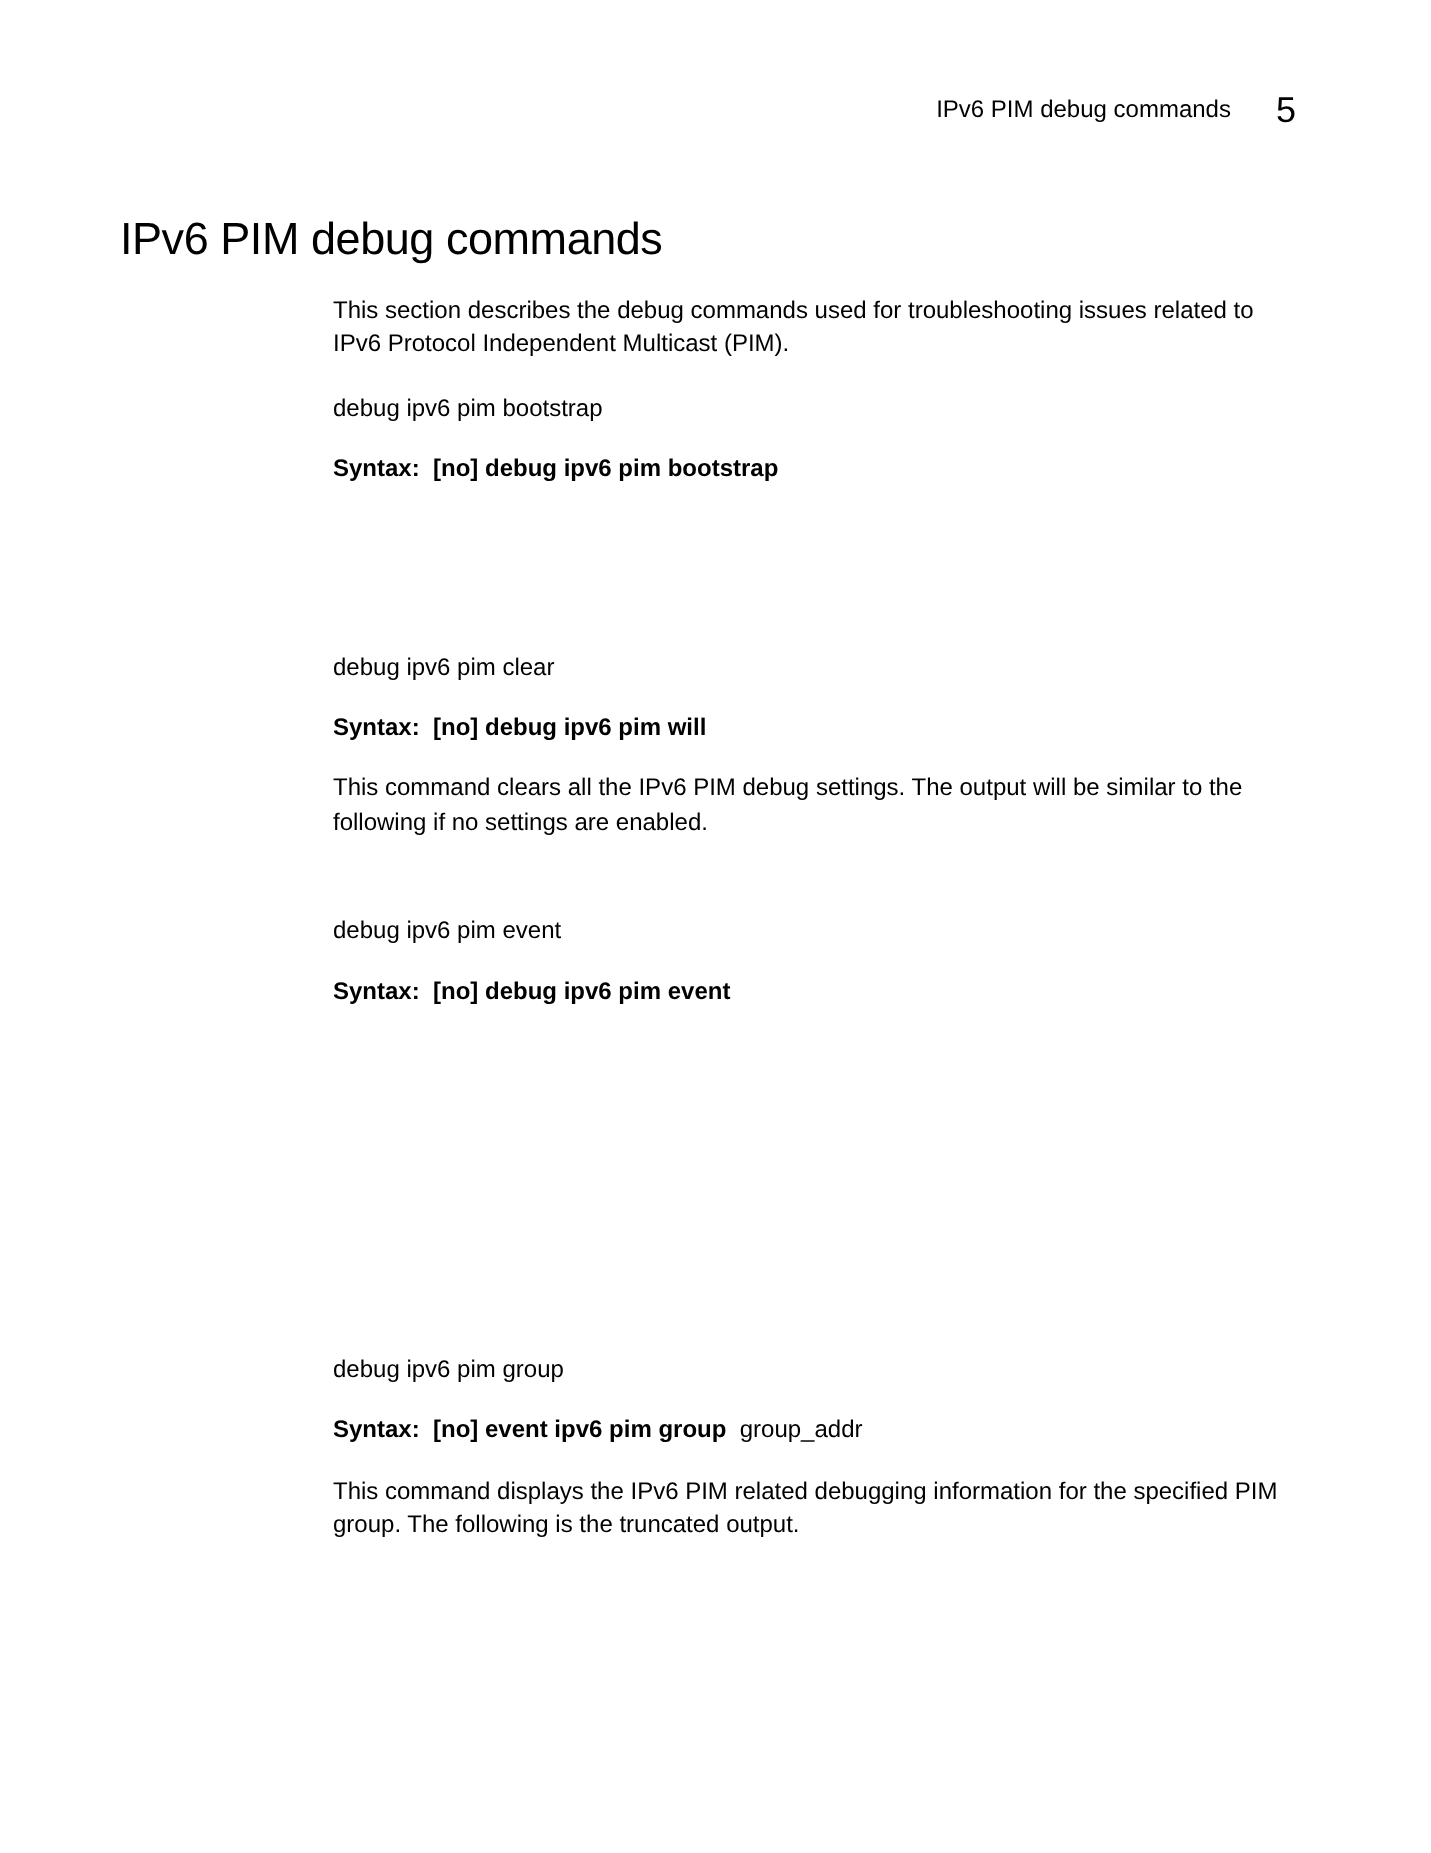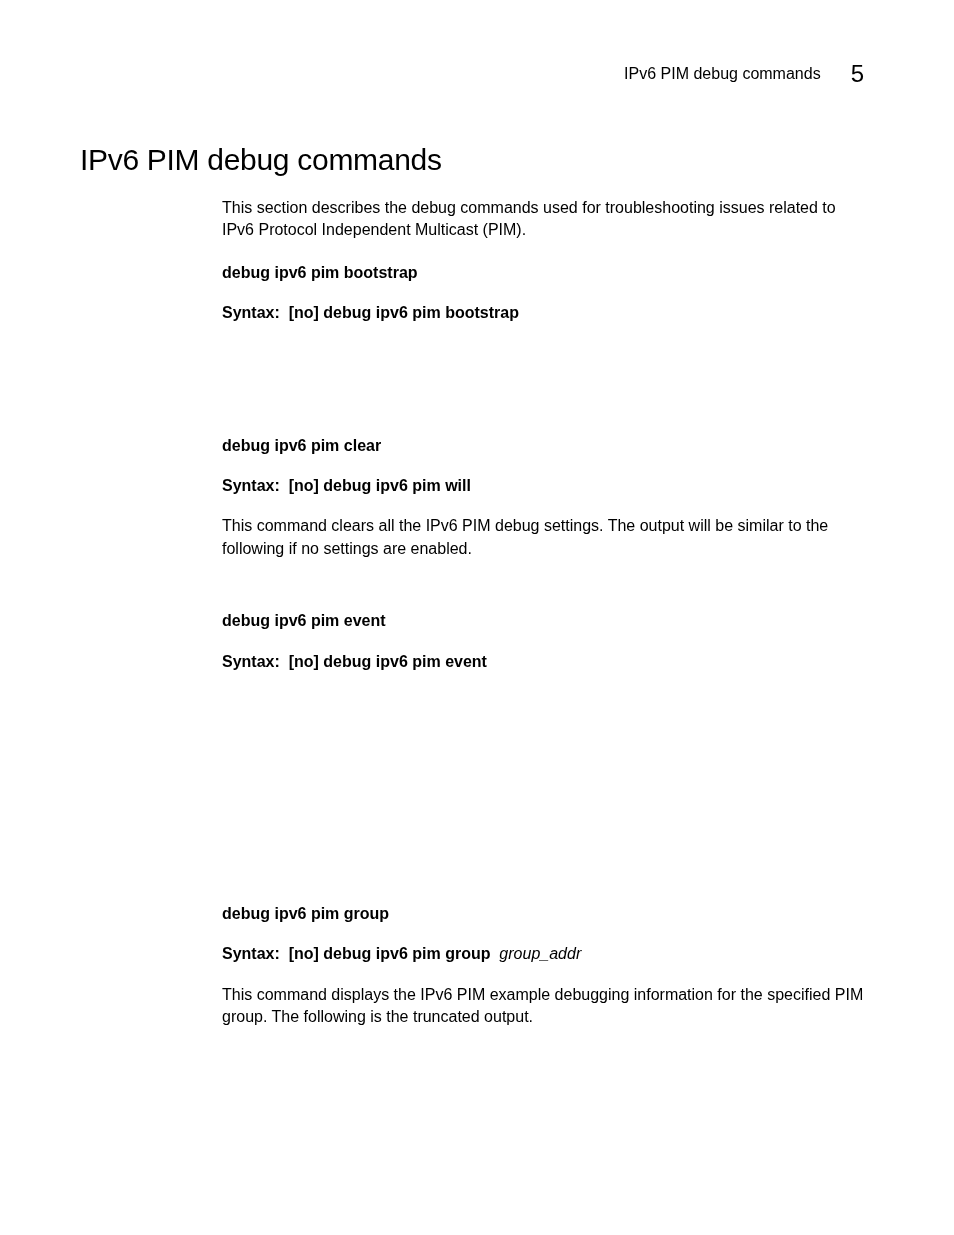--- a/index.html
+++ b/index.html
@@ -42,23 +42,23 @@
     font-size: 30px;
     margin: 0 0 20px 0;
     font-stretch: condensed;
     letter-spacing: -0.3px;
   }
   .body-indent {
     margin-left: 142px;
     margin-right: 0;
   }
   p { margin: 0 0 18px 0; line-height: 1.4; }
-  .cmd-name { font-weight: bold; margin-top: 20px; }
+  .cmd-name { font-weight: normal; margin-top: 20px; }
   .syntax-line { font-weight: bold; margin-top: 12px; }
-  .syntax-arg-italic { font-style: italic; font-weight: normal; }
+  .syntax-arg-italic { font-weight: normal; }
   .block { margin-bottom: 110px; }
   .block.tight { margin-bottom: 50px; }
   .block.huge { margin-bottom: 230px; }
   .block.last { margin-bottom: 0; margin-top: 29px; }
 </style>
 </head>
 <body>
 <div class="page">
 
   <div class="running-header">
@@ -96,19 +96,19 @@
         <span>Syntax:</span>&nbsp;
         <span>[no] debug ipv6 pim event</span>
         <span class="syntax-arg-italic"></span>
       </p>
     </div>
 
     <div class="block last">
       <p class="cmd-name">debug ipv6 pim group</p>
       <p class="syntax-line">
         <span>Syntax:</span>&nbsp;
-        <span>[no] debug ipv6 pim group</span>
+        <span>[no] event ipv6 pim group</span>
         <span class="syntax-arg-italic">&nbsp;<span>group_addr</span></span>
       </p>
-      <p>This command displays the IPv6 PIM example debugging information for the specified PIM group. The following is the truncated output.</p>
+      <p>This command displays the IPv6 PIM related debugging information for the specified PIM group. The following is the truncated output.</p>
     </div>
   </div>
 </div>
 
 </body></html>

